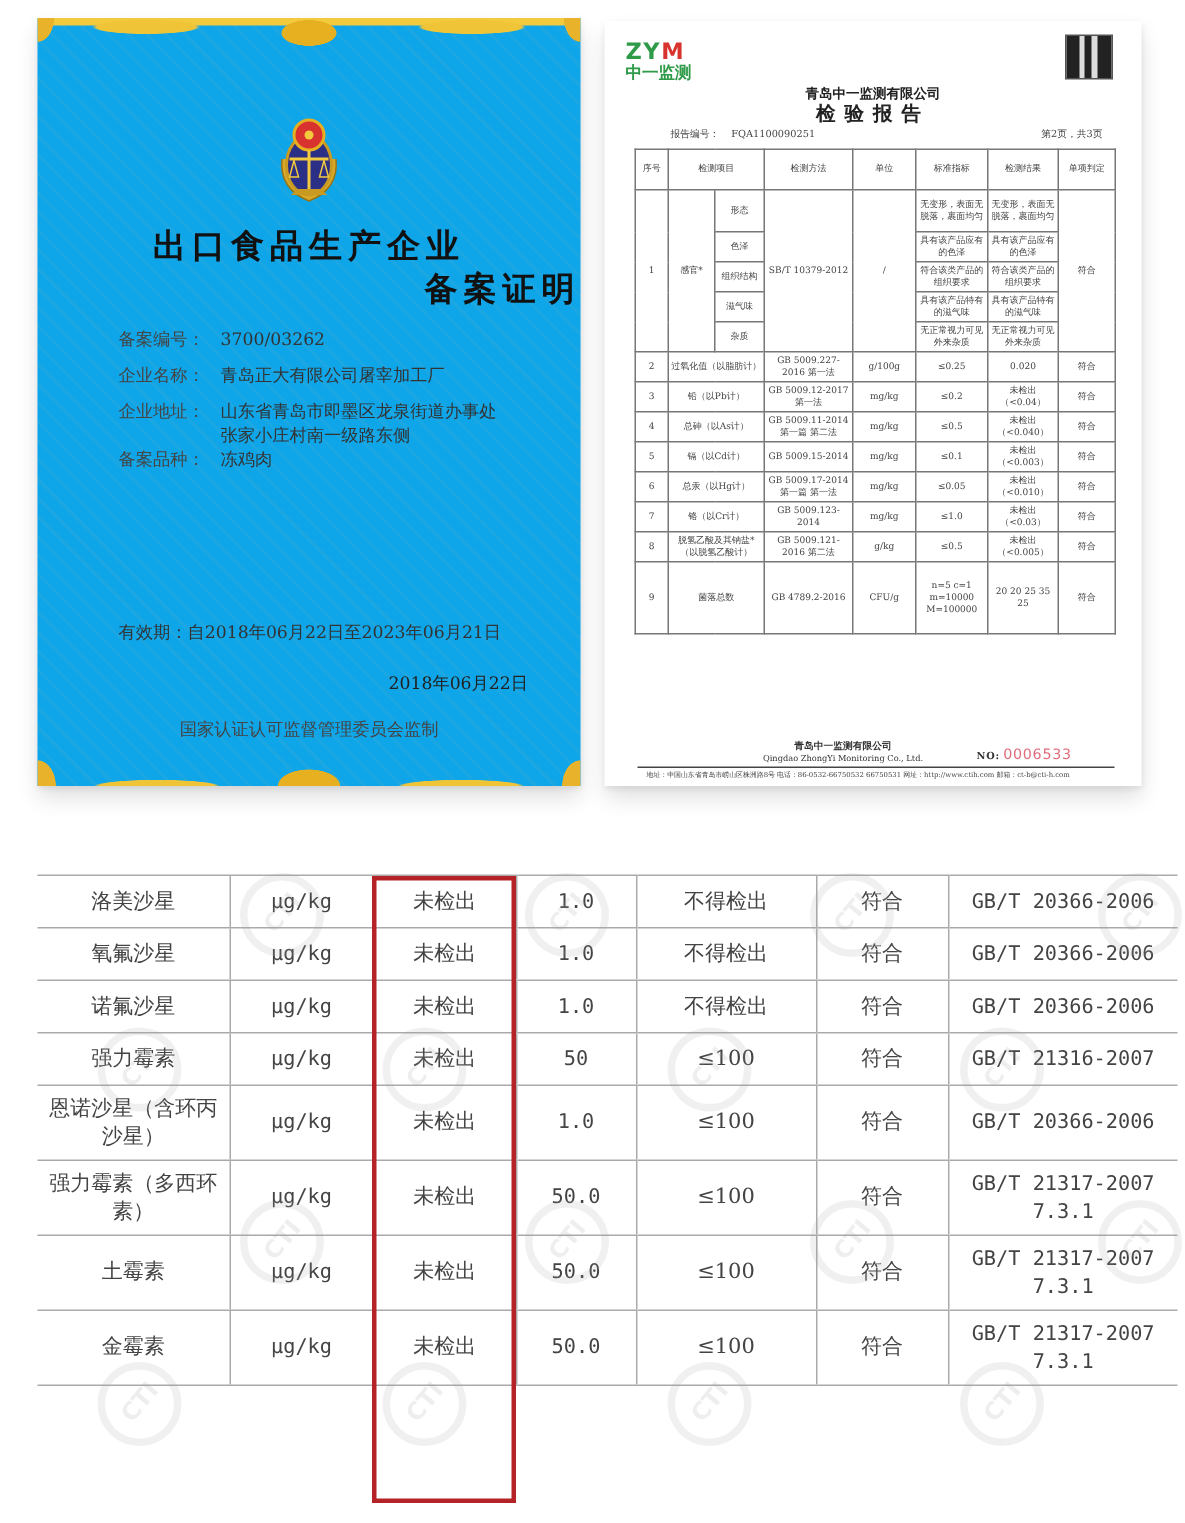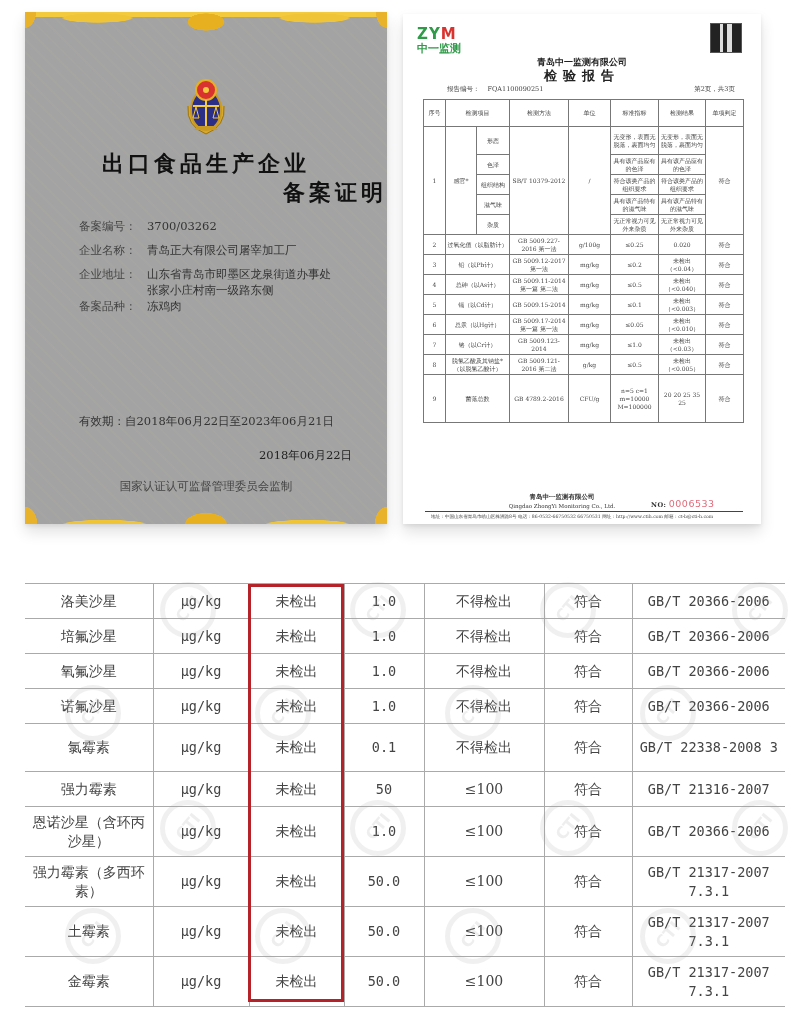--- a/index.html
+++ b/index.html
@@ -2,21 +2,21 @@
 <html><head>
 <meta charset="utf-8">
 <style>
   * { box-sizing: border-box; margin: 0; padding: 0; }
   body {
     width: 790px; height: 1015px; background: #ffffff; position: relative;
     overflow: hidden; font-family: "DejaVu Serif", serif; color: #222;
   }
   .cert-card {
     position: absolute; left: 25px; top: 12px; width: 362px; height: 241px;
-    background: #a3a3a3;
+    background: #0ea5e9;
     box-shadow: 0 8px 14px rgba(0,0,0,0.12), 0 2px 4px rgba(0,0,0,0.08);
     overflow: hidden;
   }
   .cert-card::before {
     content: ""; position: absolute; inset: 0;
     background-image: repeating-linear-gradient(45deg, rgba(200,190,140,0.07) 0 2px, transparent 2px 9px);
   }
   .ornament-top {
     position: absolute; left: 0; top: 0; width: 100%; height: 52px;
     background:
@@ -333,54 +333,36 @@
       <tr class="h1">
     <td>洛美沙星</td>
     <td class="num">μg/kg</td>
     <td>未检出</td>
     <td class="mono">1.0</td>
     <td>不得检出</td>
     <td>符合</td>
     <td class="mono">GB/T 20366-2006</td>
   </tr>
   <tr class="h1">
-    <td>培氟沙星</td>
+    <td>氧氟沙星</td>
     <td class="num">μg/kg</td>
     <td>未检出</td>
     <td class="mono">1.0</td>
     <td>不得检出</td>
     <td>符合</td>
     <td class="mono">GB/T 20366-2006</td>
   </tr>
   <tr class="h1">
-    <td>氧氟沙星</td>
+    <td>诺氟沙星</td>
     <td class="num">μg/kg</td>
     <td>未检出</td>
     <td class="mono">1.0</td>
     <td>不得检出</td>
     <td>符合</td>
     <td class="mono">GB/T 20366-2006</td>
-  </tr>
-  <tr class="h1">
-    <td>诺氟沙星</td>
-    <td class="num">μg/kg</td>
-    <td>未检出</td>
-    <td class="mono">1.0</td>
-    <td>不得检出</td>
-    <td>符合</td>
-    <td class="mono">GB/T 20366-2006</td>
-  </tr>
-  <tr class="h2">
-    <td>氯霉素</td>
-    <td class="num">μg/kg</td>
-    <td>未检出</td>
-    <td class="mono">0.1</td>
-    <td>不得检出</td>
-    <td>符合</td>
-    <td class="mono">GB/T 22338-2008 3</td>
   </tr>
   <tr class="h1">
     <td>强力霉素</td>
     <td class="num">μg/kg</td>
     <td>未检出</td>
     <td class="mono">50</td>
     <td>≤100</td>
     <td>符合</td>
     <td class="mono">GB/T 21316-2007</td>
   </tr>

